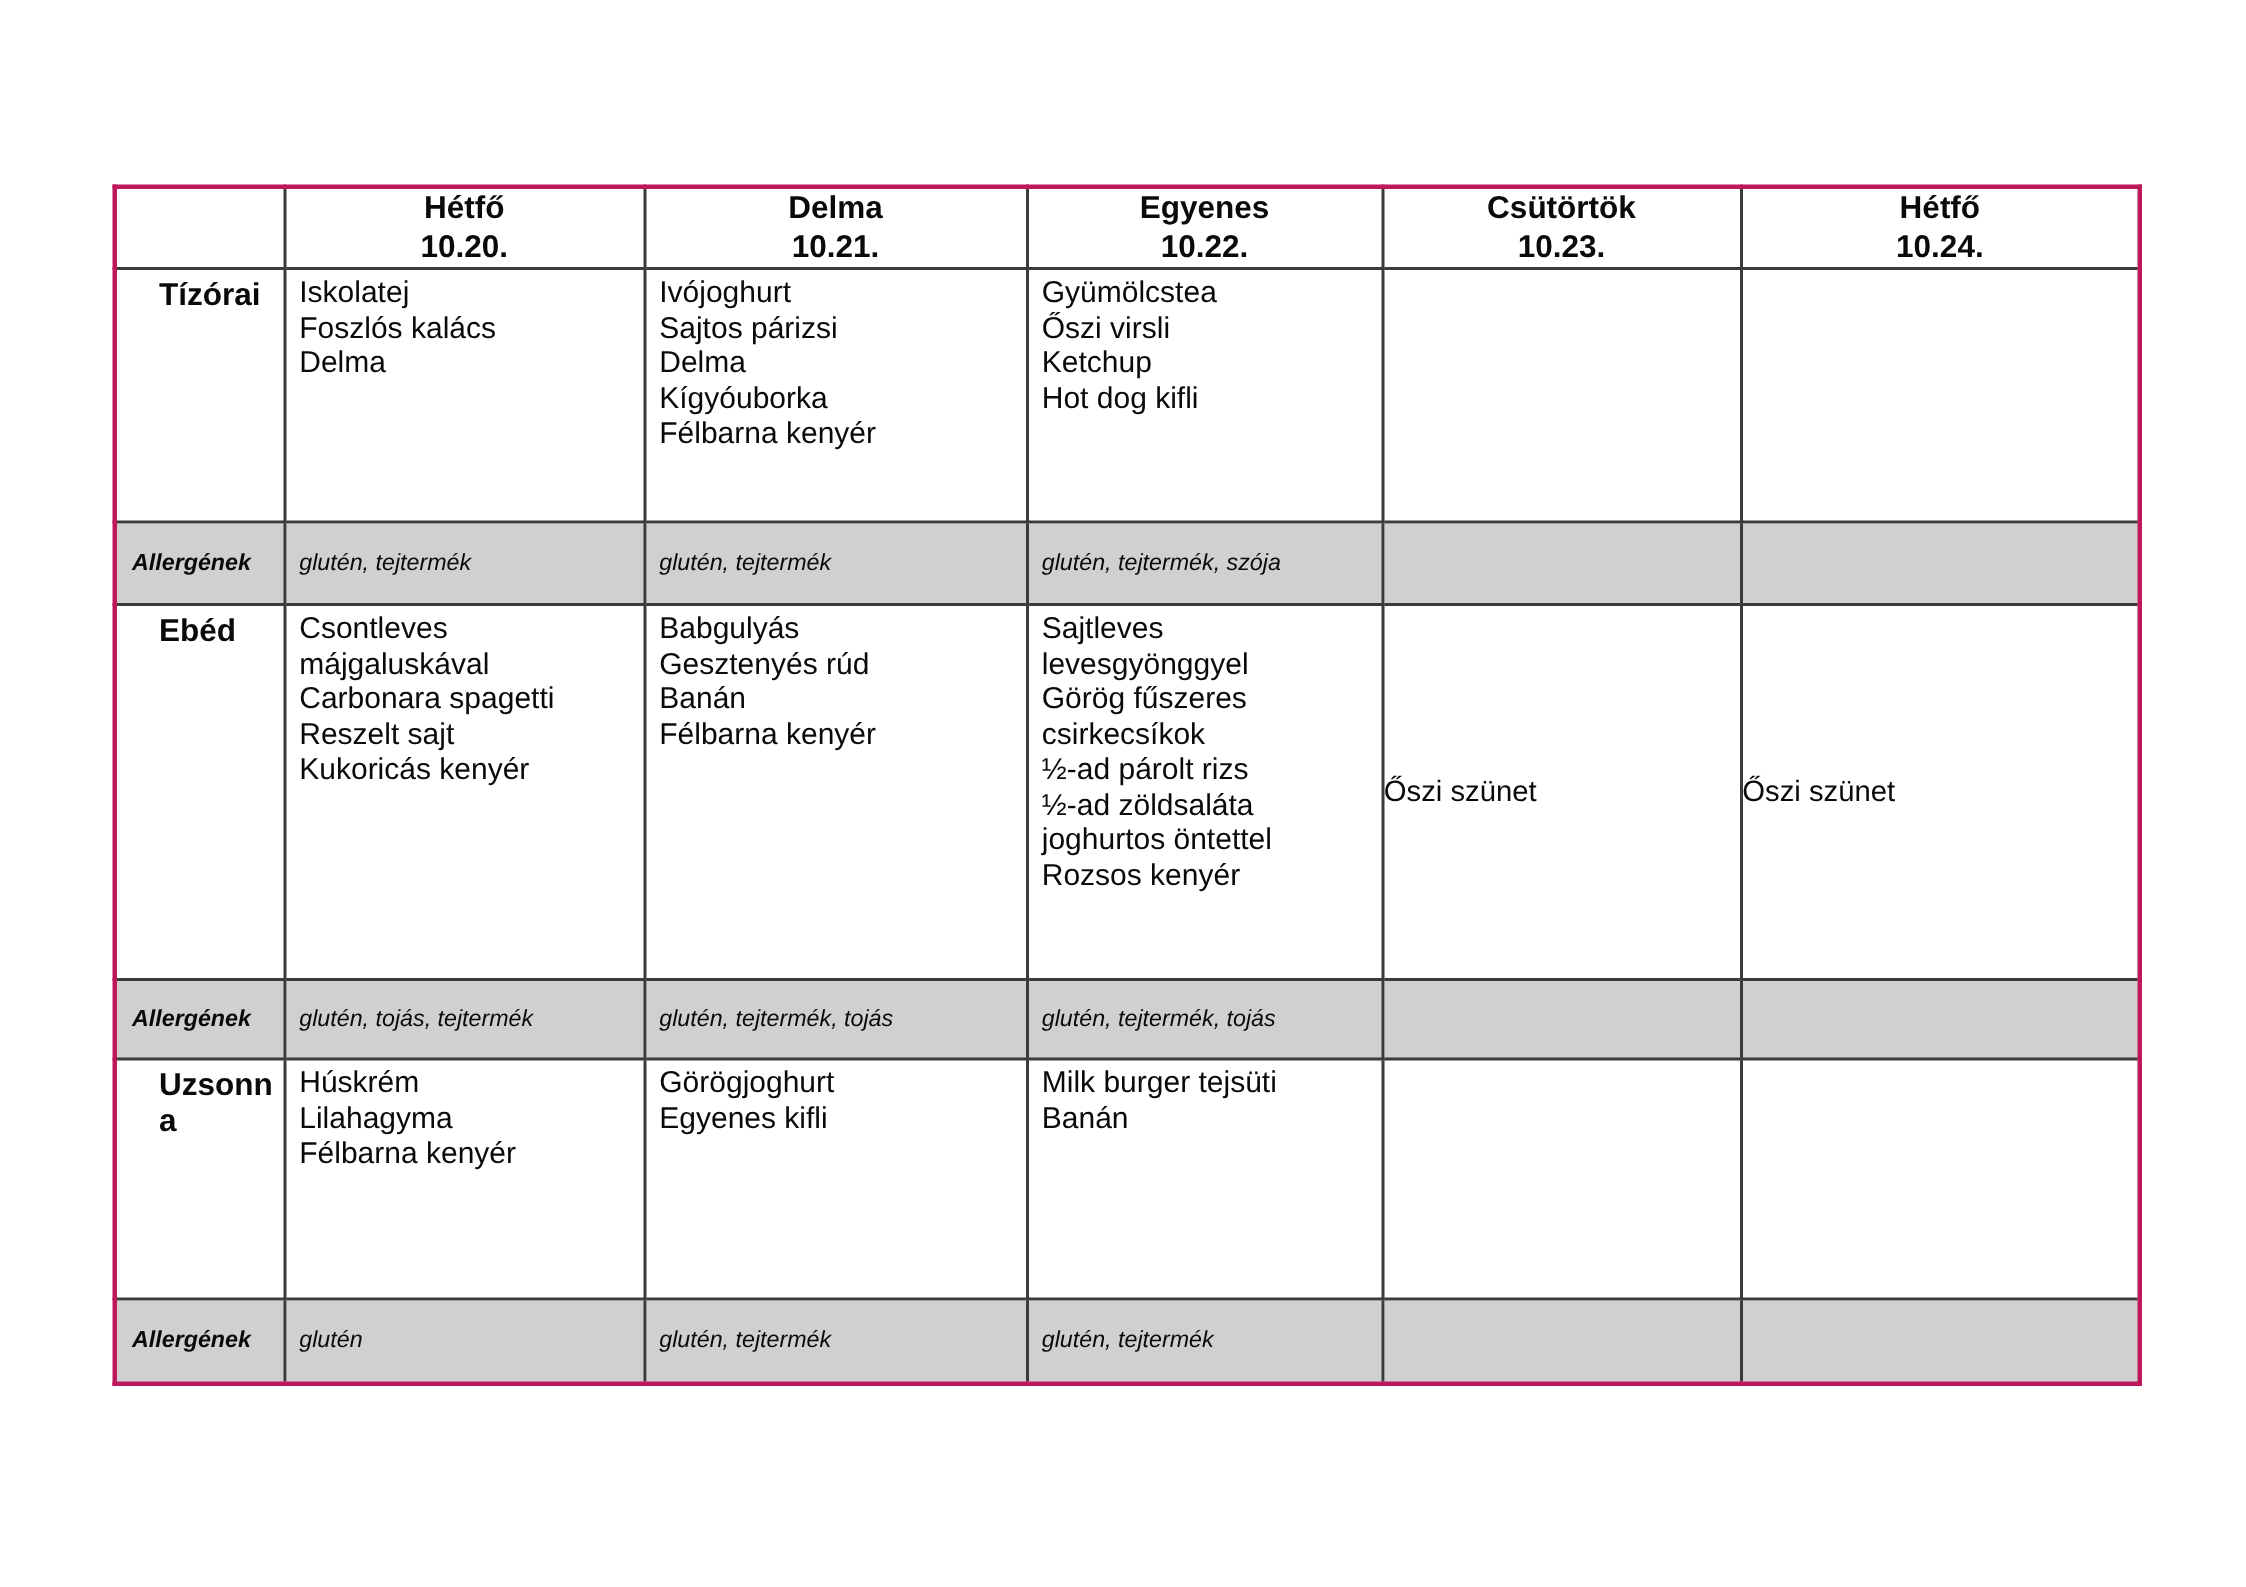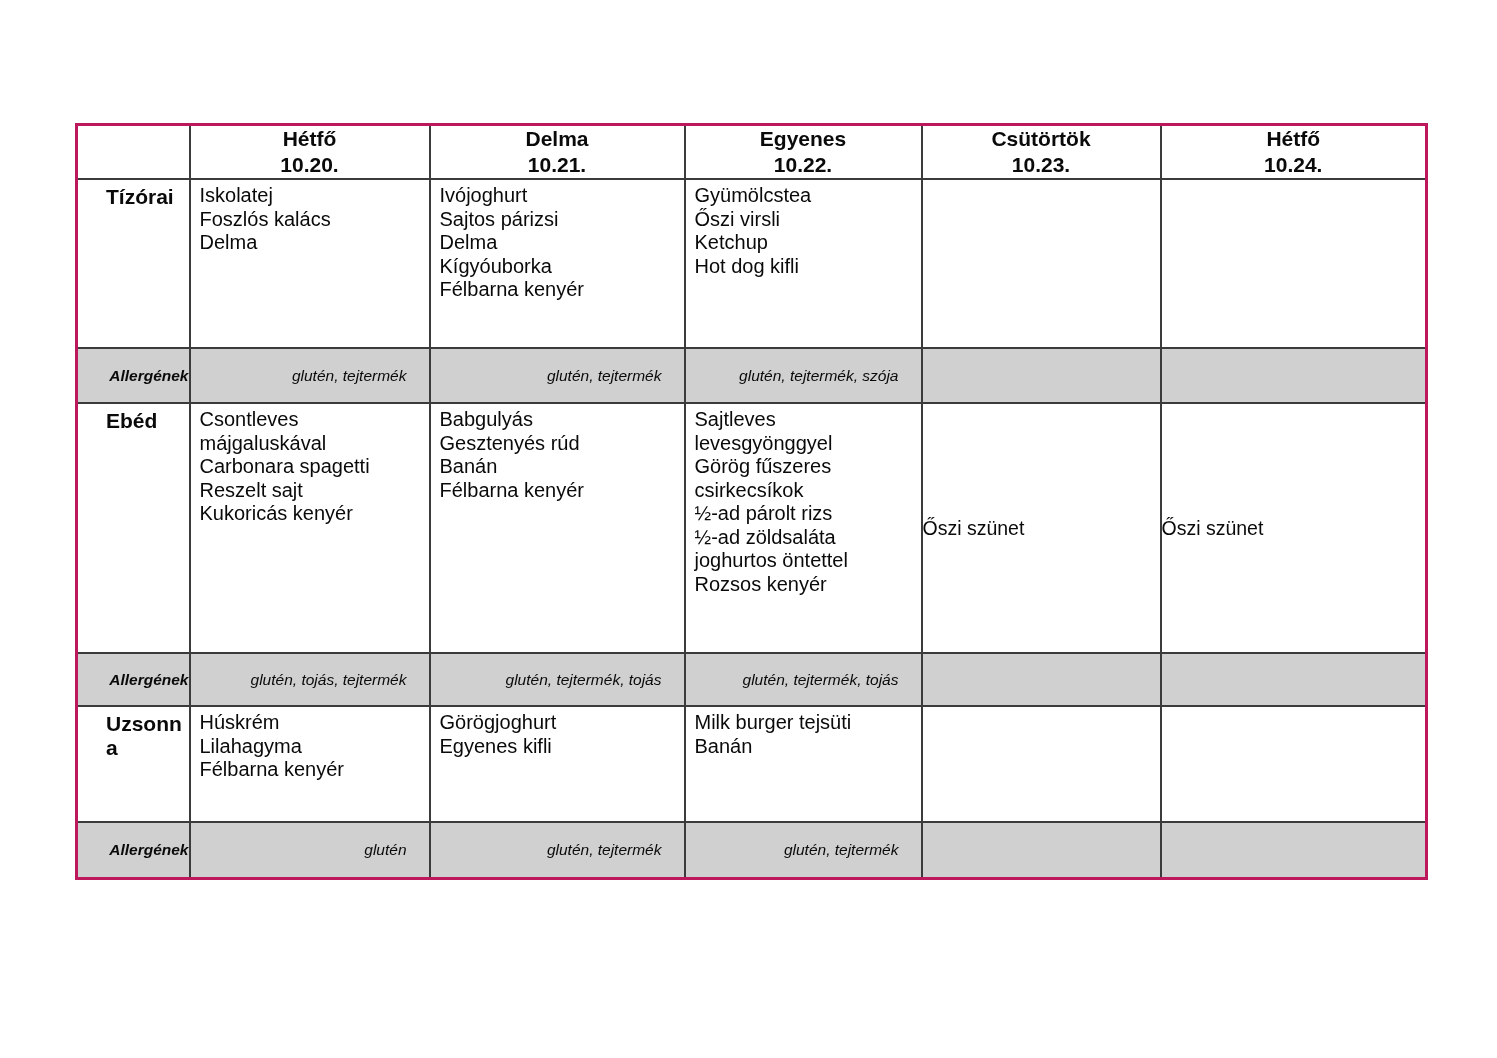--- a/index.html
+++ b/index.html
@@ -52,21 +52,20 @@
     vertical-align: middle;
     text-align: left;
     font-size: 19.5px;
     padding: 0;
   }
   tr.allergen-row td {
     background: #d0d0d0;
     vertical-align: middle;
     font-style: italic;
     font-size: 15.5px;
-    text-align: right;
   }
   td.allergen-label {
     font-weight: bold;
     padding: 0 0 0 10px;
   }
   td.allergen-cell {
     padding: 0 22px 0 9px;
   }
 </style>
 </head>
@@ -166,21 +165,21 @@
     </tr>
     <tr class="allergen-row" style="height:53px">
       <td class="allergen-label">Allergének</td>
       <td class="allergen-cell">glutén, tojás, tejtermék</td>
       <td class="allergen-cell">glutén, tejtermék, tojás</td>
       <td class="allergen-cell">glutén, tejtermék, tojás</td>
       <td class="allergen-cell"></td>
       <td class="allergen-cell"></td>
     </tr>
 
-    <tr style="height:116px">
+    <tr style="height:160px">
       <td class="row-label">Uzsonna</td>
       <td class="menu-cell">
             <div>Húskrém</div>
             <div>Lilahagyma</div>
             <div>Félbarna kenyér</div>
           </td>
       <td class="menu-cell">
             <div>Görögjoghurt</div>
             <div>Egyenes kifli</div>
           </td>

